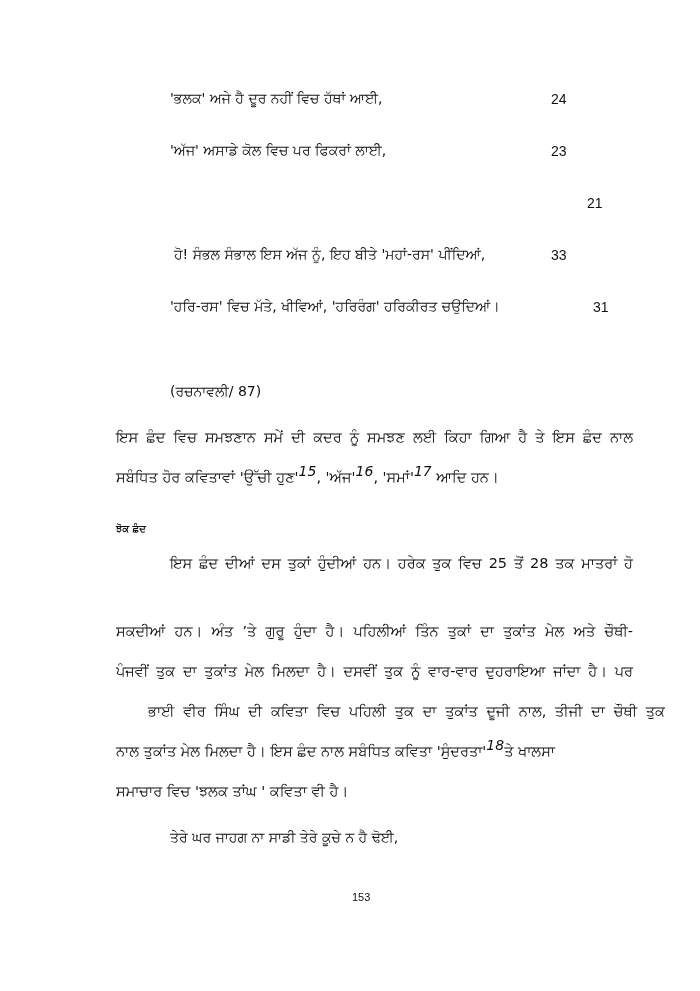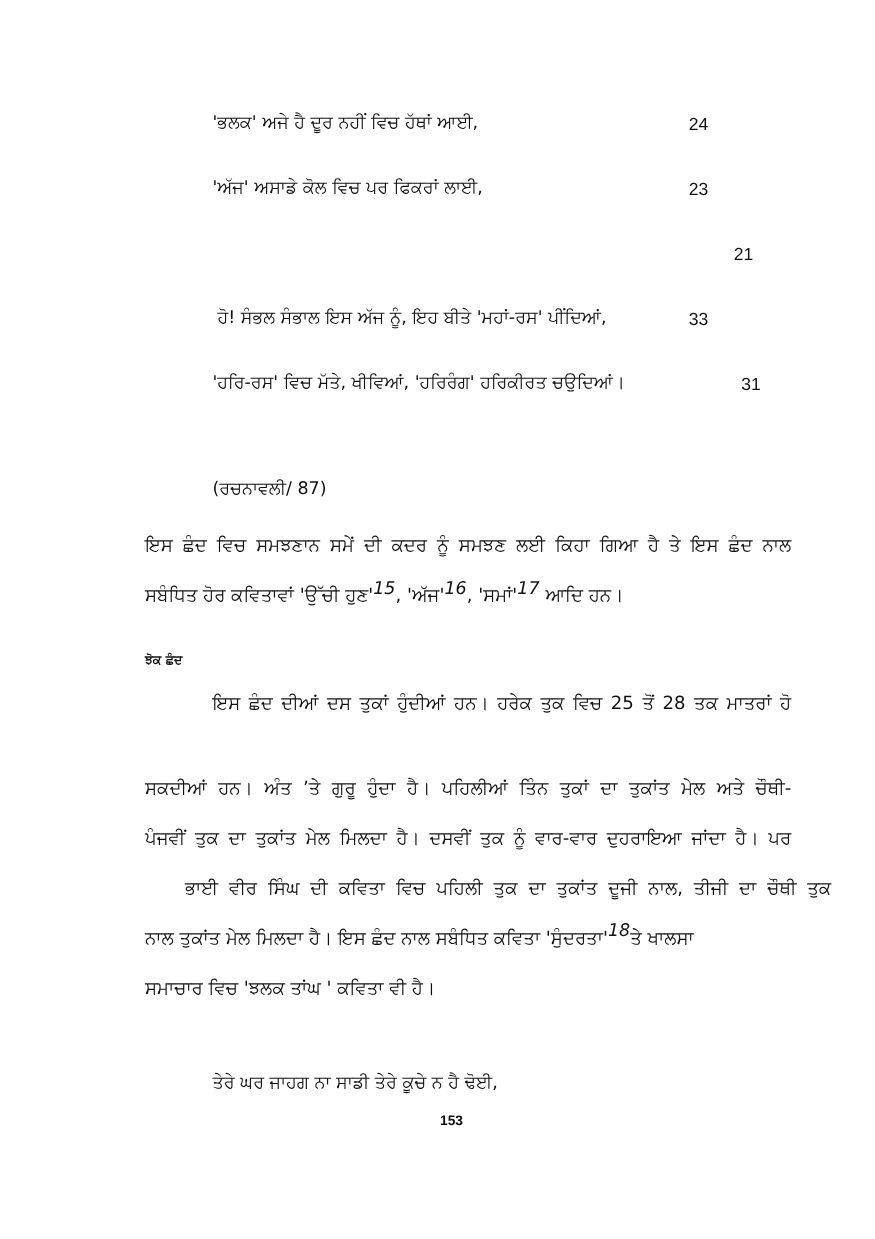--- a/index.html
+++ b/index.html
@@ -5,21 +5,21 @@
   html, body { margin: 0; padding: 0; background: #ffffff; }
   body { width: 700px; height: 991px; position: relative; overflow: hidden;
          font-family: "DejaVu Sans", "Liberation Sans", sans-serif; color: #111; }
   .page { position: absolute; left: 0; top: 0; width: 678px; height: 991px; }
   .abs { position: absolute; white-space: nowrap; }
   .verse { font-size: 14px; }
   .vnum { font-size: 14px; font-family: "Liberation Sans", sans-serif; }
   .para { font-size: 14.5px; }
   .heading { font-weight: bold; font-size: 10px; }
   sup { font-size: 14px; vertical-align: super; line-height: 0; font-style: italic; }
-  .pagenum { font-size: 11px; font-family: "Liberation Sans", sans-serif; font-weight: bold; }
+  .pagenum { font-size: 11px; font-family: "Liberation Sans", sans-serif; }
   .justify { width: 517px; text-align: justify; text-align-last: justify; white-space: nowrap; }
 </style>
 </head>
 <body>
 
 <div class="page">
 
   <div class="abs verse" style="left:170px; top:90px;">'ਭਲਕ' ਅਜੇ ਹੈ ਦੂਰ ਨਹੀਂ ਵਿਚ ਹੱਥਾਂ ਆਈ,</div>
   <div class="abs vnum" style="left:551px; top:91px;">24</div>
 
@@ -46,16 +46,16 @@
   <div class="abs para" style="left:170px; top:555px; width:463px; text-align:justify; text-align-last:justify;">ਇਸ ਛੰਦ ਦੀਆਂ ਦਸ ਤੁਕਾਂ ਹੁੰਦੀਆਂ ਹਨ। ਹਰੇਕ ਤੁਕ ਵਿਚ 25 ਤੋਂ 28 ਤਕ ਮਾਤਰਾਂ ਹੋ</div>
   <div class="abs para justify" style="left:116px; top:623px;">ਸਕਦੀਆਂ ਹਨ। ਅੰਤ ’ਤੇ ਗੁਰੂ ਹੁੰਦਾ ਹੈ। ਪਹਿਲੀਆਂ ਤਿੰਨ ਤੁਕਾਂ ਦਾ ਤੁਕਾਂਤ ਮੇਲ ਅਤੇ ਚੌਥੀ-</div>
   <div class="abs para justify" style="left:116px; top:663px;">ਪੰਜਵੀਂ ਤੁਕ ਦਾ ਤੁਕਾਂਤ ਮੇਲ ਮਿਲਦਾ ਹੈ। ਦਸਵੀਂ ਤੁਕ ਨੂੰ ਵਾਰ-ਵਾਰ ਦੁਹਰਾਇਆ ਜਾਂਦਾ ਹੈ। ਪਰ</div>
   <div class="abs para justify" style="left:116px; top:703px;margin-left:32px;">ਭਾਈ ਵੀਰ ਸਿੰਘ ਦੀ ਕਵਿਤਾ ਵਿਚ ਪਹਿਲੀ ਤੁਕ ਦਾ ਤੁਕਾਂਤ  ਦੂਜੀ ਨਾਲ, ਤੀਜੀ ਦਾ ਚੌਥੀ ਤੁਕ</div>
   <div class="abs para" style="left:116px; top:743px; width:517px; display:flex; ">
     <span><span>ਨਾਲ ਤੁਕਾਂਤ ਮੇਲ ਮਿਲਦਾ ਹੈ।  ਇਸ ਛੰਦ ਨਾਲ ਸਬੰਧਿਤ  ਕਵਿਤਾ 'ਸੁੰਦਰਤਾ'</span><sup>18</sup></span>
     <span>  ਤੇ ਖਾਲਸਾ</span>
   </div>
   <div class="abs para" style="left:116px; top:783px;">ਸਮਾਚਾਰ ਵਿਚ 'ਝਲਕ ਤਾਂਘ ' ਕਵਿਤਾ ਵੀ  ਹੈ।</div>
 
-  <div class="abs verse" style="left:170px; top:858px;">ਤੇਰੇ ਘਰ ਜਾਹਗ ਨਾ ਸਾਡੀ ਤੇਰੇ ਕੂਚੇ ਨ ਹੈ ਢੋਈ,</div>
+  <div class="abs verse" style="left:170px; top:829px;">ਤੇਰੇ ਘਰ ਜਾਹਗ ਨਾ ਸਾਡੀ ਤੇਰੇ ਕੂਚੇ ਨ ਹੈ ਢੋਈ,</div>
 
   <div class="abs pagenum" style="left:352px; top:891px;">153</div>
 </div>
 
 </body></html>

